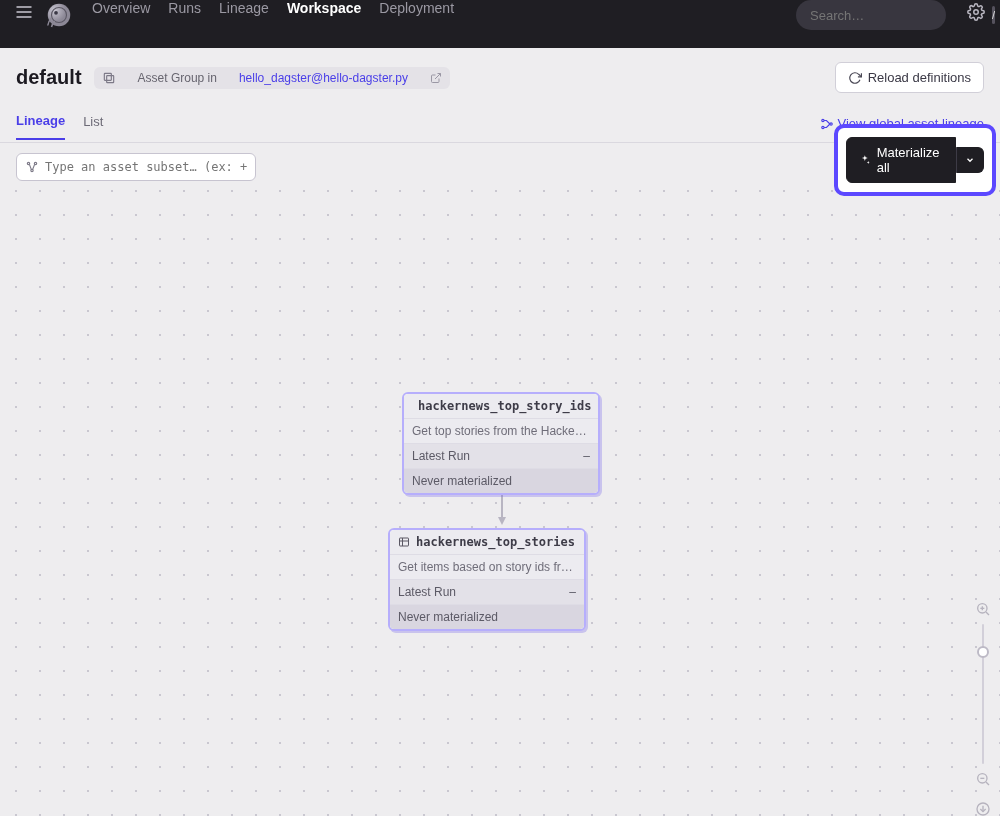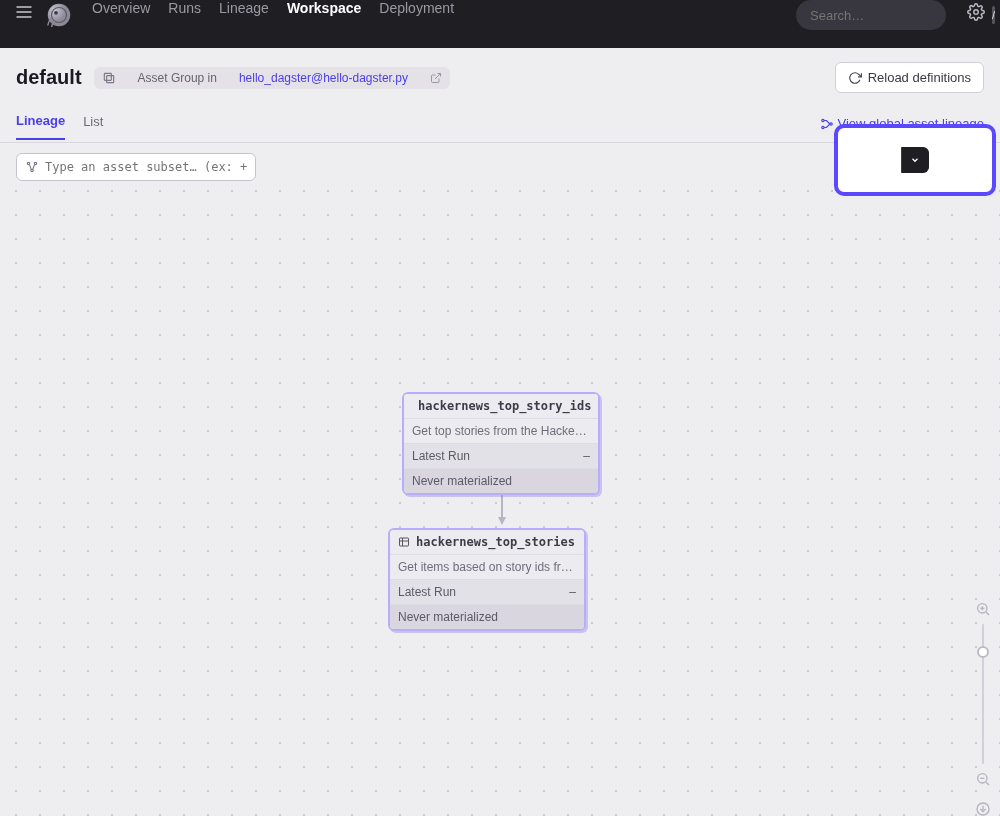--- a/index.html
+++ b/index.html
@@ -342,20 +342,27 @@
   <div class="refresh-small">
     <svg width="14" height="14" viewBox="0 0 24 24" fill="none" stroke="#8a8894" stroke-width="2">
         <polyline points="23 4 23 10 17 10"></polyline>
         <path d="M20.49 15a9 9 0 1 1-2.12-9.36L23 10"></path>
       </svg>
   </div>
 </div>
 
 <div class="highlight-box">
   <div class="mat-btn-group">
+    <div class="mat-btn">
+      <svg width="14" height="14" viewBox="0 0 24 24" fill="#fff">
+          <path d="M12 2l1.5 4.5L18 8l-4.5 1.5L12 14l-1.5-4.5L6 8l4.5-1.5z"></path>
+          <path d="M19 14l.8 2.2L22 17l-2.2.8L19 20l-.8-2.2L16 17l2.2-.8z"></path>
+        </svg>
+      <span>Materialize all</span>
+    </div>
     <div class="mat-drop">
       <svg width="10" height="10" viewBox="0 0 24 24" fill="none" stroke="#fff" stroke-width="3">
           <polyline points="6 9 12 15 18 9"></polyline>
         </svg>
     </div>
   </div>
 </div>
 
 <div class="canvas">
 

